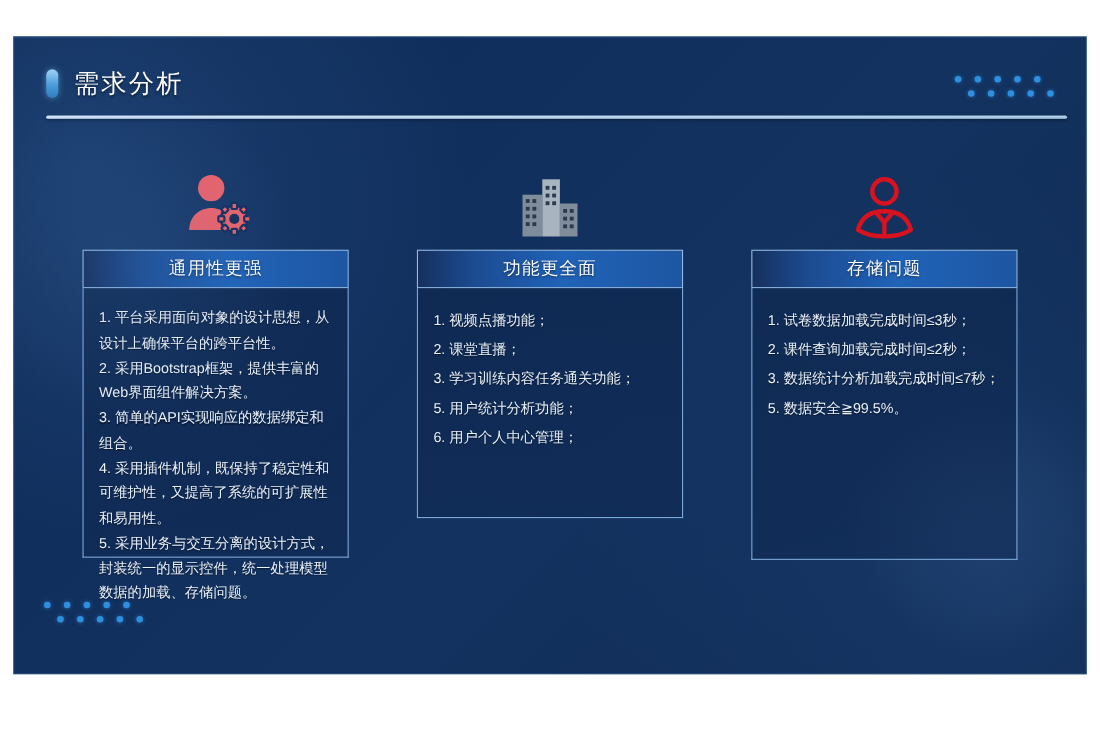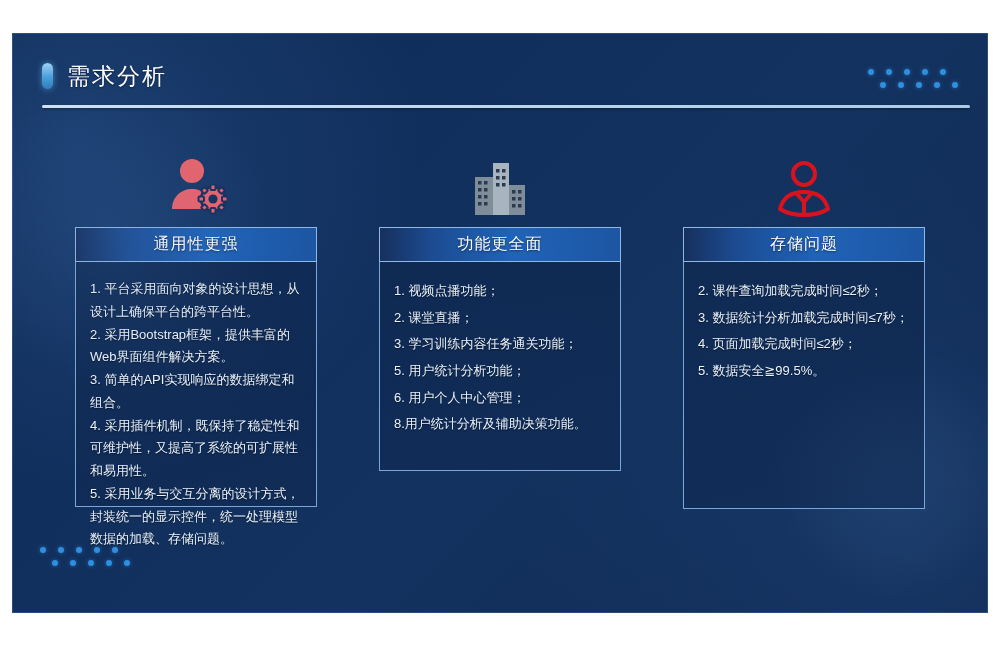--- a/index.html
+++ b/index.html
@@ -266,36 +266,35 @@
           </g>
         </svg>
       </div>
       <div class="card-header">功能更全面</div>
       <div class="card-body">
         <p class="card-item">1. 视频点播功能；</p>
         <p class="card-item">2. 课堂直播；</p>
         <p class="card-item">3. 学习训练内容任务通关功能；</p>
         <p class="card-item">5. 用户统计分析功能；</p>
         <p class="card-item">6. 用户个人中心管理；</p>
-        <p class="card-item">8.用户统计分析及辅助决策功能。</p>
       </div>
     </div>
 
     <div class="card card-3">
       <div class="card-icon">
         <svg width="60" height="58" viewBox="0 0 60 58" aria-hidden="true">
           <circle cx="30" cy="15" r="11" fill="none" stroke="#d9121f" stroke-width="4"></circle>
           <path d="M6 50c3-12 12-17 24-17s21 5 24 17c-8 5-16 6-24 6s-16-1-24-6z" fill="none" stroke="#d9121f" stroke-width="4" stroke-linejoin="round"></path>
           <path d="M22 34l8 9 8-9" fill="none" stroke="#d9121f" stroke-width="4" stroke-linejoin="round"></path>
           <path d="M30 43v13" fill="none" stroke="#d9121f" stroke-width="4"></path>
         </svg>
       </div>
       <div class="card-header">存储问题</div>
       <div class="card-body">
+        <p class="card-item">1. 试卷数据加载完成时间≤3秒；</p>
         <p class="card-item">2. 课件查询加载完成时间≤2秒；</p>
         <p class="card-item">3. 数据统计分析加载完成时间≤7秒；</p>
-        <p class="card-item">4. 页面加载完成时间≤2秒；</p>
         <p class="card-item">5. 数据安全≧99.5%。</p>
       </div>
     </div>
 
   </div>
 </div>
 
 </body></html>

